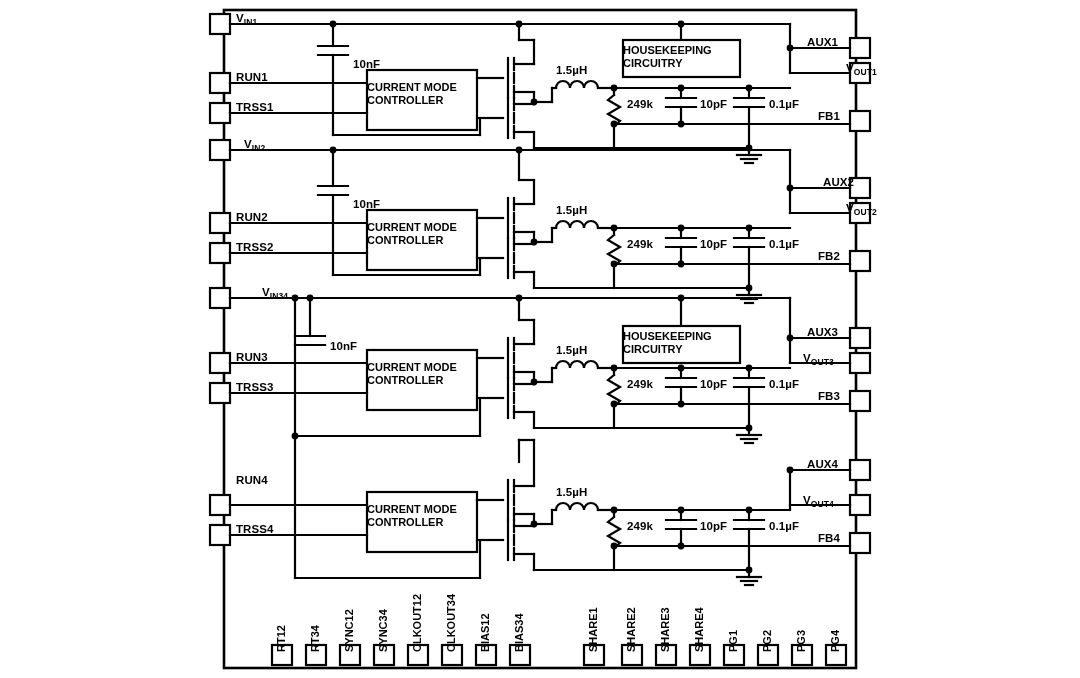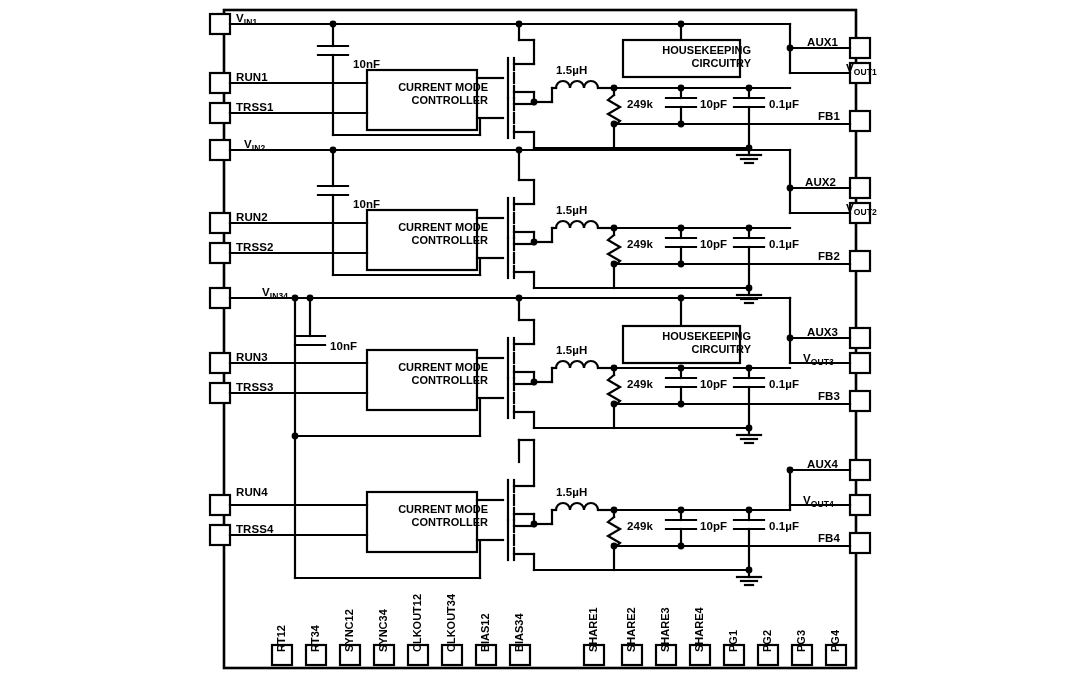--- a/index.html
+++ b/index.html
@@ -2,21 +2,21 @@
 <html><head>
 <meta charset="utf-8">
 <style>
   html,body{margin:0;padding:0;background:#ffffff;}
   #root{position:relative;width:1080px;height:678px;background:#ffffff;
         font-family:"Liberation Sans", sans-serif;overflow:hidden;}
   svg{position:absolute;left:0;top:0;}
   .lbl{position:absolute;font-size:11.5px;color:#000;white-space:nowrap;letter-spacing:0.1px;}
   .lbl.b{font-weight:bold;}
   .sub{font-size:8.5px;vertical-align:sub;}
-  .blk{position:absolute;font-size:11px;font-weight:bold;color:#000;text-align:right;line-height:13px;padding-left:11px;}
+  .blk{position:absolute;font-size:11px;font-weight:bold;color:#000;text-align:left;line-height:13px;}
   .vert{position:absolute;font-size:11px;font-weight:bold;color:#000;
         transform-origin:left bottom;transform:rotate(-90deg);white-space:nowrap;}
 </style>
 </head>
 <body>
 
 <div id="root">
 
 <svg width="1080" height="678">
   <g stroke="#000" fill="none" stroke-width="2.2" stroke-linecap="square">
@@ -425,21 +425,21 @@
 <div class="lbl b" style="left:236px;top:241px;">TRSS2</div>
 <div class="lbl b" style="left:353px;top:198px;">10nF</div>
 <div class="blk" style="left:367px;top:221px;width:110px;">
   <div>CURRENT MODE</div>
   <div>CONTROLLER</div>
 </div>
 <div class="lbl b" style="left:556px;top:204px;">1.5µH</div>
 <div class="lbl b" style="left:627px;top:238px;">249k</div>
 <div class="lbl b" style="left:700px;top:238px;">10pF</div>
 <div class="lbl b" style="left:769px;top:238px;">0.1µF</div>
-<div class="lbl b" style="left:805px;top:176px;text-align:right;">AUX2</div>
+<div class="lbl b" style="left:823px;top:176px;text-align:right;">AUX2</div>
 <div class="lbl b" style="left:846px;top:202px;"><span>V</span><span class="sub">OUT2</span></div>
 <div class="lbl b" style="left:818px;top:250px;">FB2</div>
 
 <div class="lbl b" style="left:236px;top:286px;margin-left:26px;"><span>V</span><span class="sub">IN34</span></div>
 <div class="lbl b" style="left:236px;top:351px;">RUN3</div>
 <div class="lbl b" style="left:236px;top:381px;">TRSS3</div>
 <div class="lbl b" style="left:330px;top:340px;">10nF</div>
 <div class="blk" style="left:367px;top:361px;width:110px;">
   <div>CURRENT MODE</div>
   <div>CONTROLLER</div>
@@ -449,21 +449,21 @@
 <div class="lbl b" style="left:700px;top:378px;">10pF</div>
 <div class="lbl b" style="left:769px;top:378px;">0.1µF</div>
 <div class="blk" style="left:623px;top:330px;width:117px;">
   <div>HOUSEKEEPING</div>
   <div>CIRCUITRY</div>
 </div>
 <div class="lbl b" style="left:807px;top:326px;">AUX3</div>
 <div class="lbl b" style="left:803px;top:352px;"><span>V</span><span class="sub">OUT3</span></div>
 <div class="lbl b" style="left:818px;top:390px;">FB3</div>
 
-<div class="lbl b" style="left:236px;top:486px;text-align:center;">RUN4</div>
+<div class="lbl b" style="left:236px;top:474px;text-align:center;">RUN4</div>
 <div class="lbl b" style="left:236px;top:523px;">TRSS4</div>
 <div class="blk" style="left:367px;top:503px;width:110px;">
   <div>CURRENT MODE</div>
   <div>CONTROLLER</div>
 </div>
 <div class="lbl b" style="left:556px;top:486px;">1.5µH</div>
 <div class="lbl b" style="left:627px;top:520px;">249k</div>
 <div class="lbl b" style="left:700px;top:520px;">10pF</div>
 <div class="lbl b" style="left:769px;top:520px;">0.1µF</div>
 <div class="lbl b" style="left:807px;top:458px;">AUX4</div>

